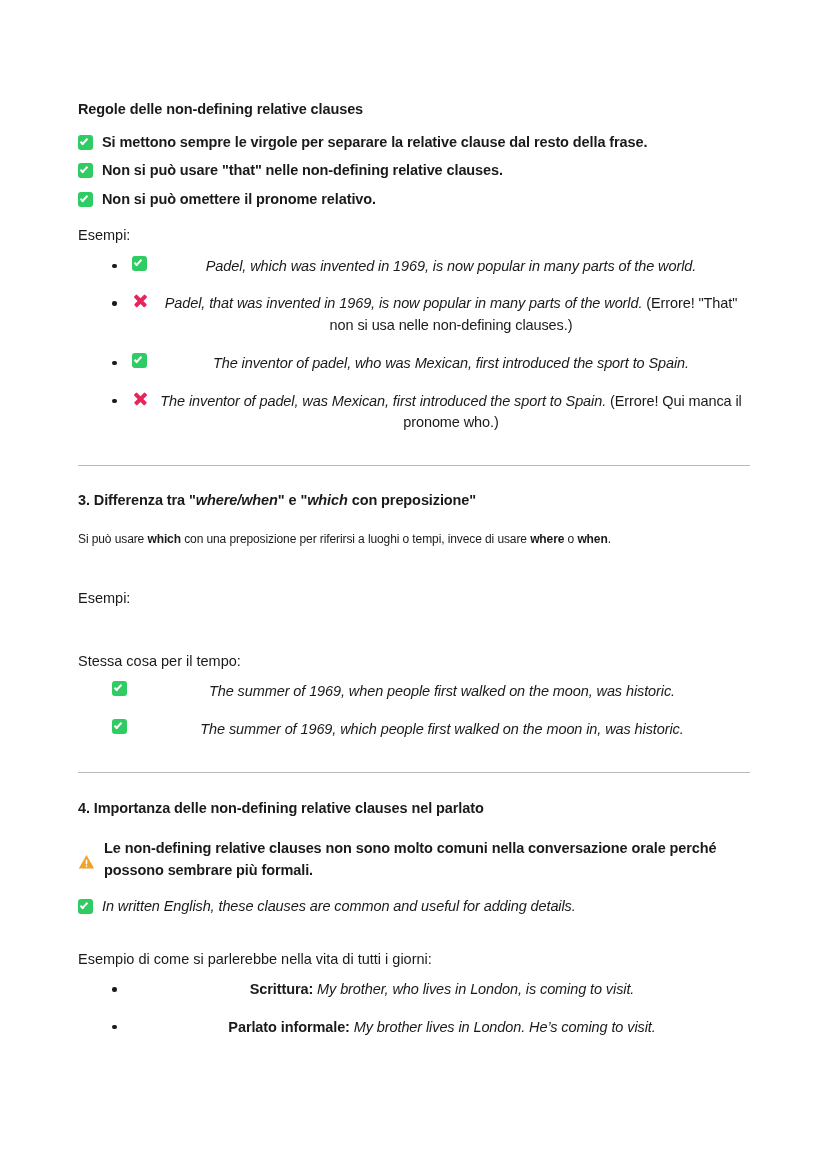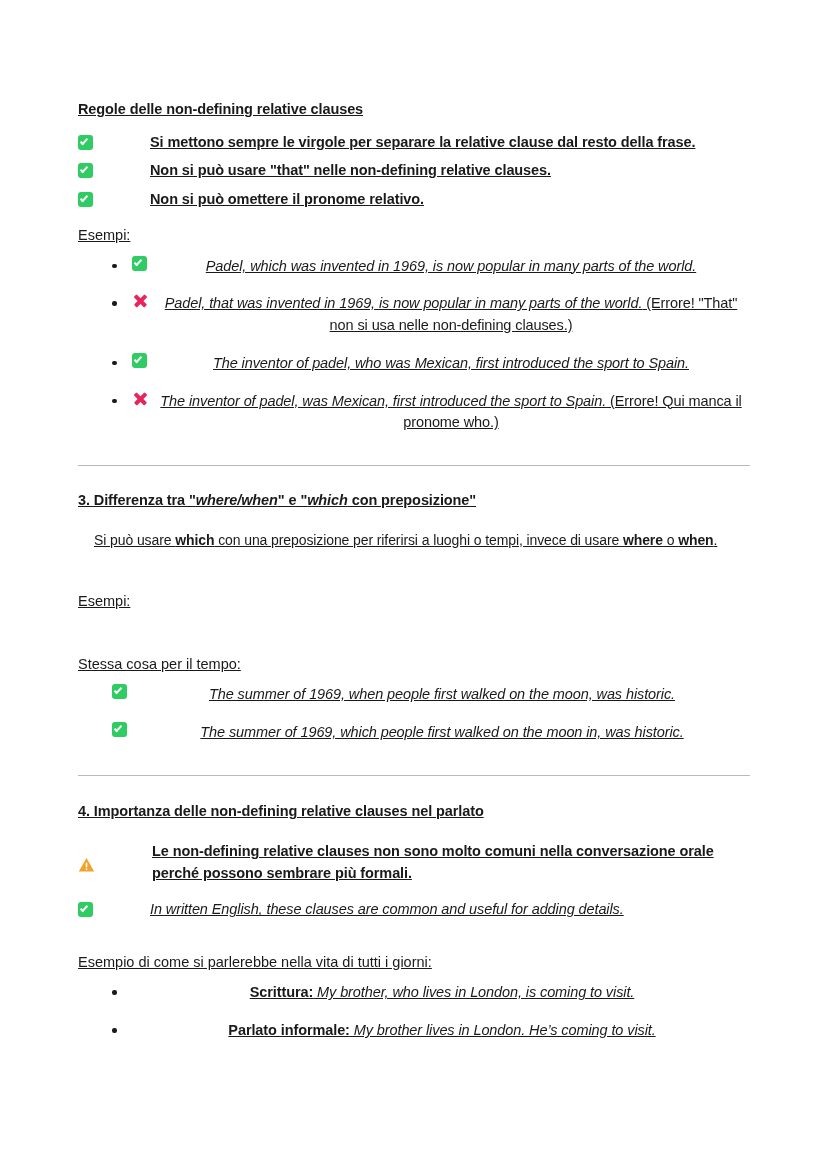--- a/index.html
+++ b/index.html
@@ -15,21 +15,21 @@
     -webkit-font-smoothing: antialiased;
   }
   .page {
     position: relative;
     width: 828px;
     height: 1171px;
     background: #ffffff;
     box-sizing: border-box;
     padding: 100px 78px 0 78px;
   }
-  .content { width: 672px; text-decoration: underline; }
+  .content { width: 672px; }
 
   
   .h-rule {
     font-size: 14.5px;
     font-weight: bold;
     line-height: 1.35;
     margin: 0 0 13px 0;
     letter-spacing: -0.1px;
   }
   .h-section {
@@ -40,21 +40,20 @@
     letter-spacing: -0.1px;
   }
   .h-section i { font-style: italic; }
 
   
   .check-row {
     display: flex;
     align-items: flex-start;
     margin: 0 0 9px 0;
     line-height: 1.35;
-    gap: 48px;
   }
   .check-row:last-child { margin-bottom: 0; }
   .check-row .txt {
     font-size: 14.5px;
     font-weight: bold;
     letter-spacing: -0.1px;
     padding-left: 9px;
   }
   .check-row.tight { margin-bottom: 5px; }
   .check-row.italic .txt {
@@ -111,23 +110,23 @@
   .ic-warn {
     width: 17px;
     height: 16px;
     position: relative;
     top: 2px;
   }
   .ic-warn svg { display: block; }
 
   
   .para {
-    font-size: 14px;
+    font-size: 12px;
     line-height: 1.55;
-    margin: 0 0 13px 16px;
+    margin: 0 0 13px 0;
     letter-spacing: -0.1px;
   }
   .para b { font-weight: bold; }
   .label-esempi {
     font-size: 14.5px;
     line-height: 1.4;
     margin: 13px 0 10px 0;
   }
 
   

